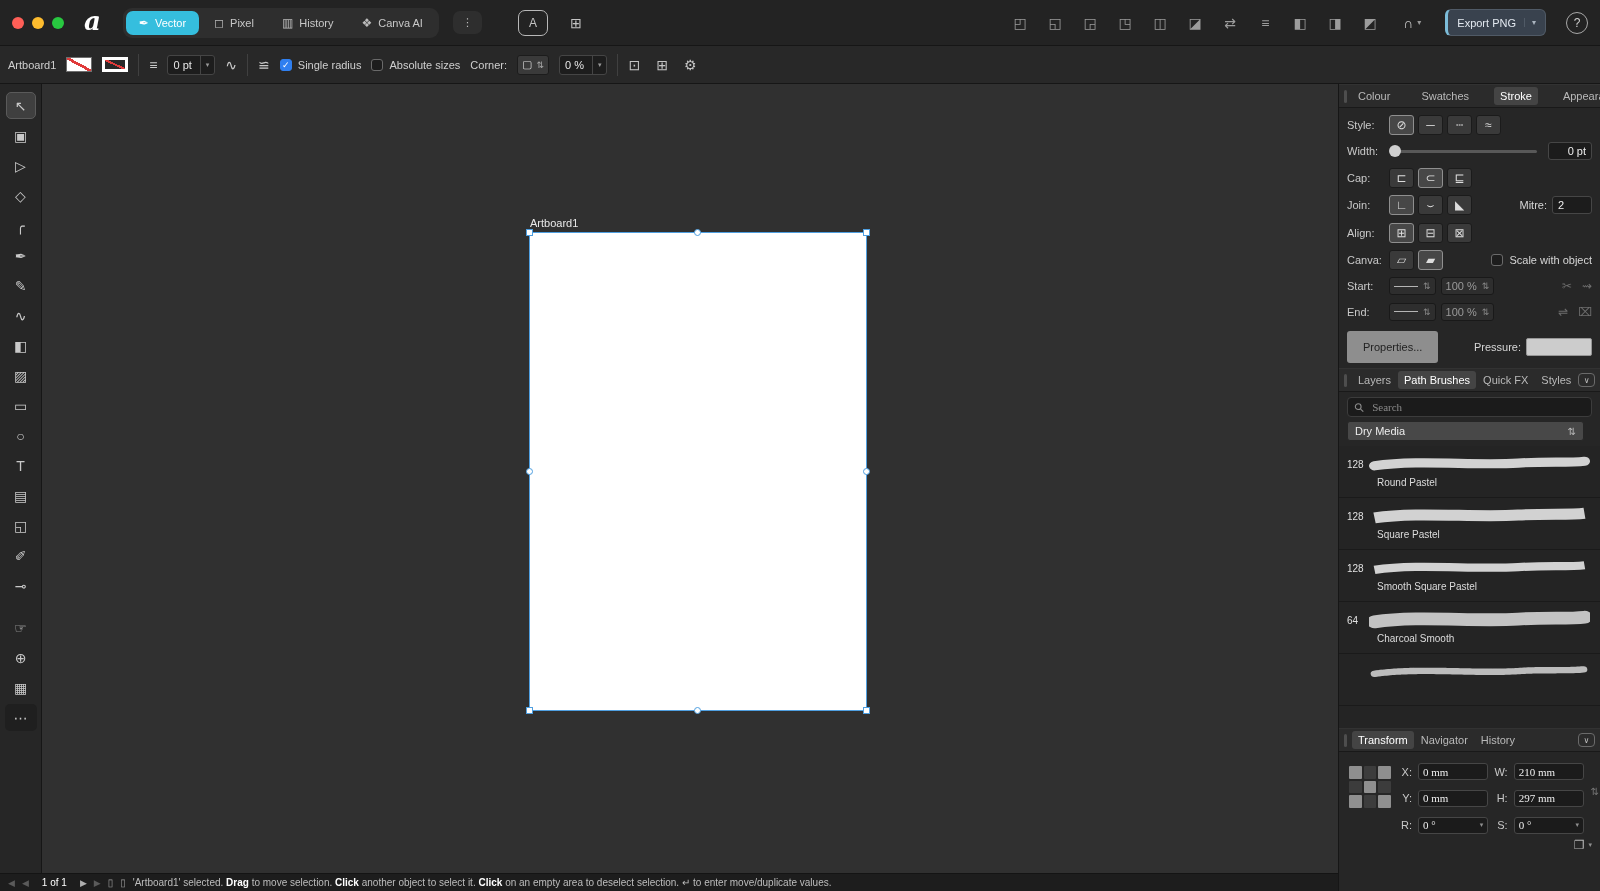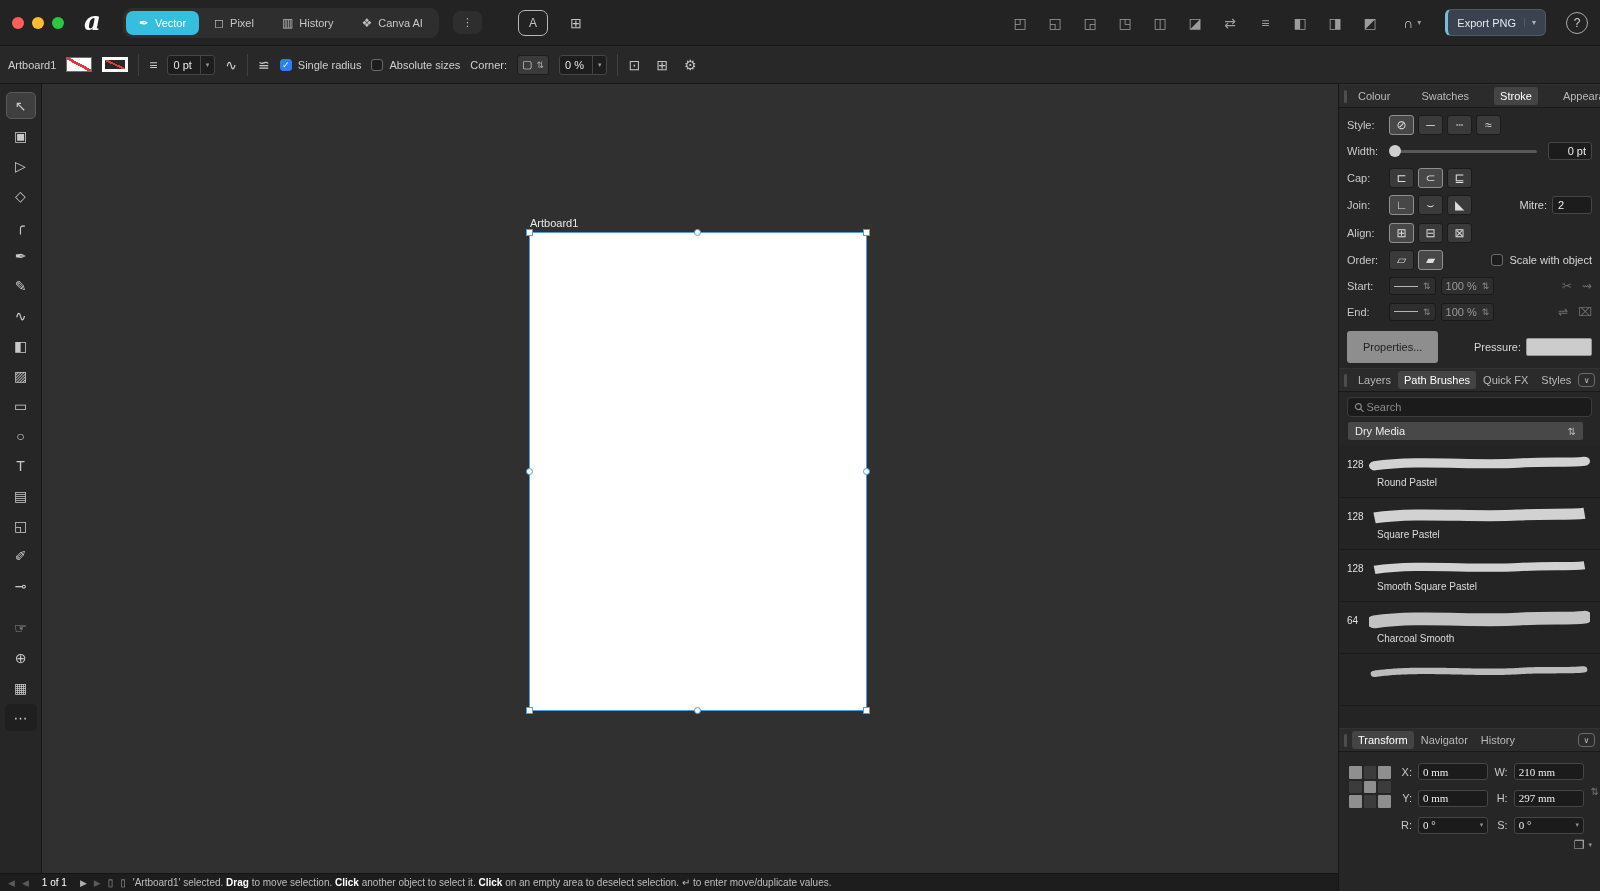--- a/index.html
+++ b/index.html
@@ -98,21 +98,21 @@
   .num-box { height:18px; background:#1c1c1c; border:1px solid #464646; border-radius:3px; display:flex; align-items:center; justify-content:flex-end; padding:0 5px; color:#eee; min-width:44px; }
   .mini-select { height:18px; background:#2e2e2e; border:1px solid #191919; border-radius:3px; display:flex; align-items:center; gap:5px; padding:0 4px; color:#9a9a9a; }
   .mini-select .line { width:24px; height:1px; background:#b5b5b5; }
   .mini-select .stp { font-size:9px; color:#888; }
   .row-end-icons { margin-left:auto; display:flex; gap:10px; color:#6e6e6e; font-size:12px; }
   .props-btn { height:20px; background:#8e8e8e; color:#222; border-radius:3px; padding:16px 16px; display:flex; align-items:center; }
   .pressure-field { width:66px; height:18px; background:#cccccc; border:1px solid #969696; border-radius:2px; }
 
   .brushes-section { height:360px; display:flex; flex-direction:column; }
   .search-row { padding:5px 8px 4px 8px; flex:0 0 auto; }
-  .search-box { height:20px; background:#1b1b1b; border:1px solid #3c3c3c; border-radius:4px; display:flex; align-items:center; gap:2px; padding:0 6px; }
+  .search-box { height:20px; background:#1b1b1b; border:1px solid #3c3c3c; border-radius:4px; display:flex; align-items:center; gap:8px; padding:0 6px;font-family:Liberation Serif, serif; }
   .search-box input { background:transparent; border:none; outline:none; color:#ddd; font-family:inherit; font-size:11px; width:100%; }
   .search-box input::placeholder { color:#8a8a8a; }
   .category-row { padding:0 16px 5px 8px; flex:0 0 auto; }
   .category-select { height:20px; background:#484848; border:1px solid #262626; border-radius:3px; display:flex; align-items:center; padding:0 7px; color:#ececec; }
   .category-select .stp { margin-left:auto; font-size:10px; color:#bbb; }
   .brush-list { flex:1; overflow:hidden; background:#242424; }
   .brush-row { height:52px; border-bottom:1px solid #1a1a1a; position:relative; padding:7px 10px 0 30px; }
   .brush-size { position:absolute; left:8px; top:13px; font-size:10px; color:#e0e0e0; }
   .stroke-svg { width:100%; height:22px; display:block; }
   .stroke-svg path { fill:none; stroke:#d2d2d2; stroke-width:10; stroke-linecap:round; }
@@ -490,21 +490,21 @@
                 </div>
                 <div class="opt-btn">
                   <span>⊟</span>
                 </div>
                 <div class="opt-btn">
                   <span>⊠</span>
                 </div>
               </div>
           </div>
           <div class="srow">
-            <span class="lbl">Order:</span>
+            <span class="lbl">Canva:</span>
             <div style="display:flex;gap:4px">
 
             <div class="opt-btn">
                   <span>▱</span>
                 </div>
                 <div class="opt-btn selected">
                   <span>▰</span>
                 </div>
               </div>
             <div class="check-row" style="margin-left:auto">

